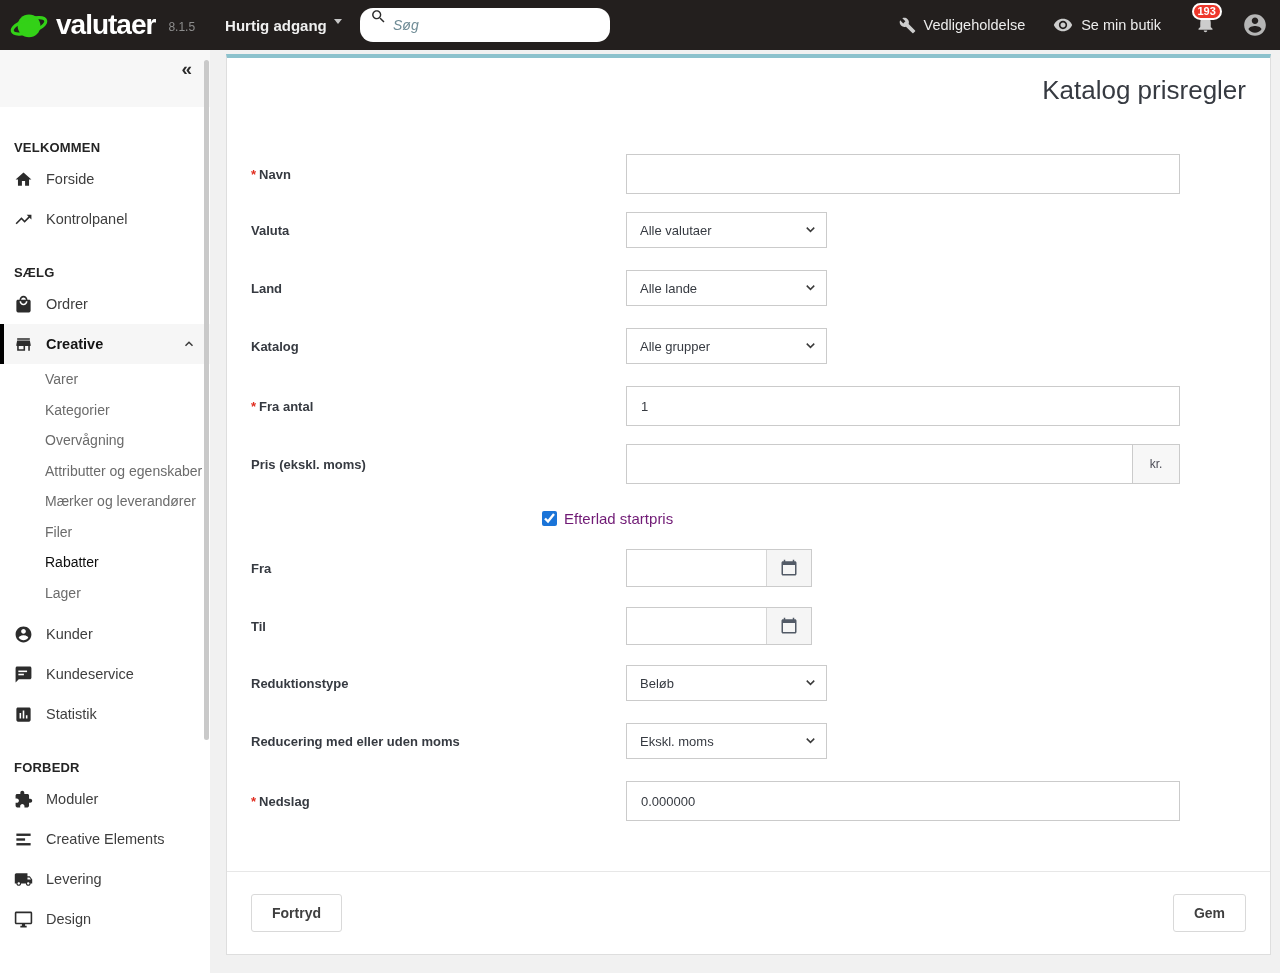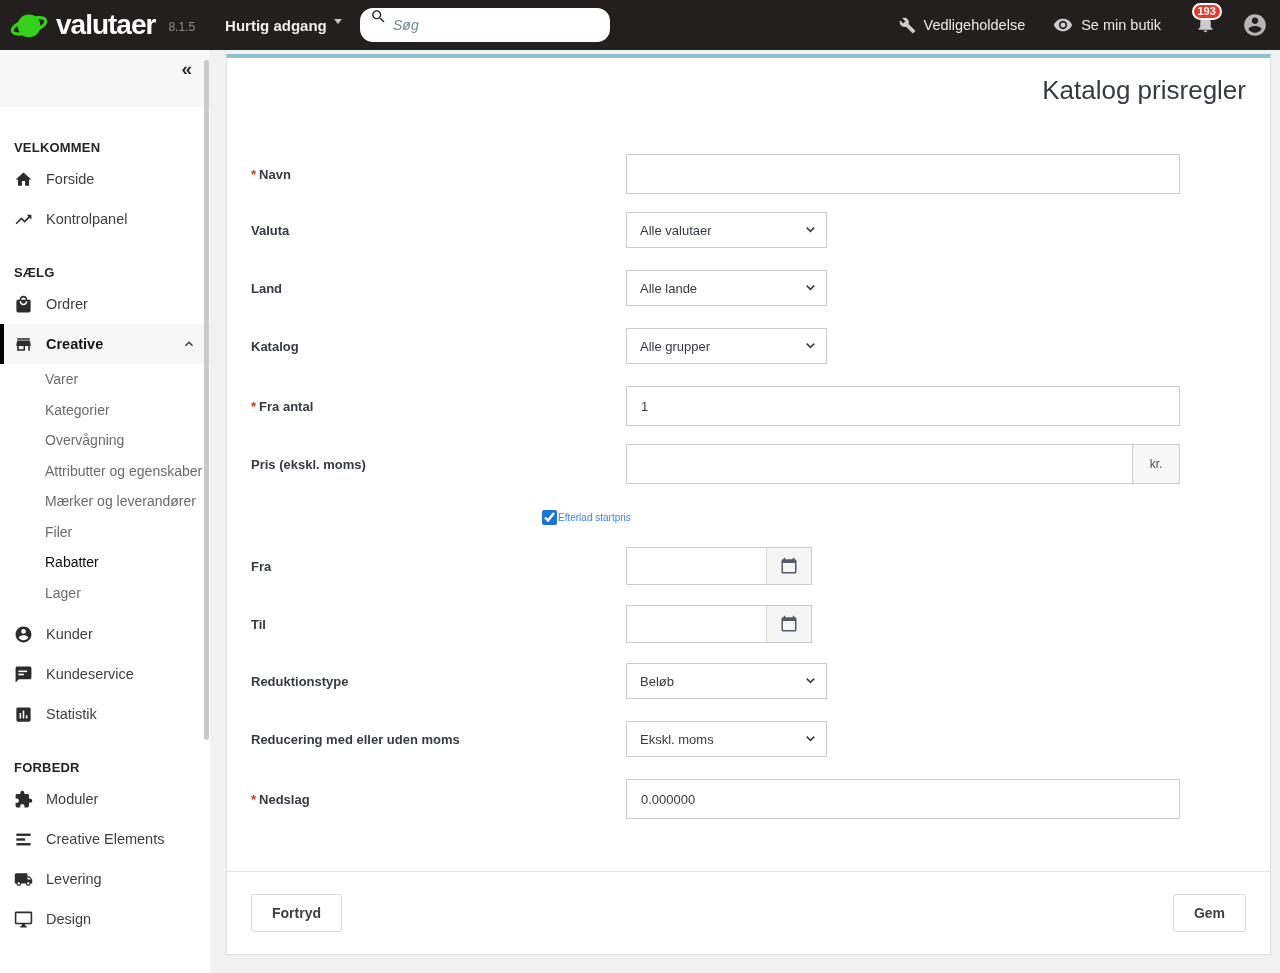--- a/index.html
+++ b/index.html
@@ -76,21 +76,21 @@
                padding:0 28px 0 13px; font-family:"Liberation Sans", sans-serif; outline:none;
                border-radius:0; cursor:pointer; }
   .select-wrap .sel-chev { position:absolute; right:9px; top:10px; pointer-events:none; }
   .addon-group { display:flex; width:554px; height:40px; border:1px solid #cbcbcb; background:#fff; }
   .addon-group input { flex:1; border:none; outline:none; font-size:13px; color:#363a41;
                padding:0 14px; font-family:"Liberation Sans", sans-serif; }
   .addon { width:47px; background:#f7f7f7; border-left:1px solid #cbcbcb; display:flex;
            align-items:center; justify-content:center; font-size:12px; color:#4c4c56; }
   .checkbox-row { padding-left:291px; margin-top:26px; margin-bottom:22px; display:flex; align-items:center; }
   .checkbox-row input[type=checkbox] { width:15px; height:15px; accent-color:#1a74d8; cursor:pointer; }
-  .checkbox-row label { font-size:10px; color:#3b82f6; margin-left:1px; cursor:pointer; }
+  .checkbox-row label { font-size:15px; color:#701a75; margin-left:7px; cursor:pointer; }
   .date-group { display:flex; width:186px; height:38px; border:1px solid #cbcbcb; background:#fff; }
   .date-group input { width:139px; border:none; outline:none; font-size:13px; padding:0 10px;
                font-family:"Liberation Sans", sans-serif; color:#363a41; }
   .date-addon { flex:1; background:#f5f5f5; border-left:1px solid #d6d6d6; display:flex;
                 align-items:center; justify-content:center; color:#525a66; cursor:pointer; }
   .card-footer { border-top:1px solid #e7e7e7; padding:22px 24px; display:flex;
                  justify-content:space-between; align-items:center; }
   .btn { background:#fff; border:1px solid #d9d9d9; border-radius:3px; padding:10px 20px;
          font-size:14px; font-weight:700; color:#3f3f3f; cursor:pointer;
          font-family:"Liberation Sans", sans-serif; }

